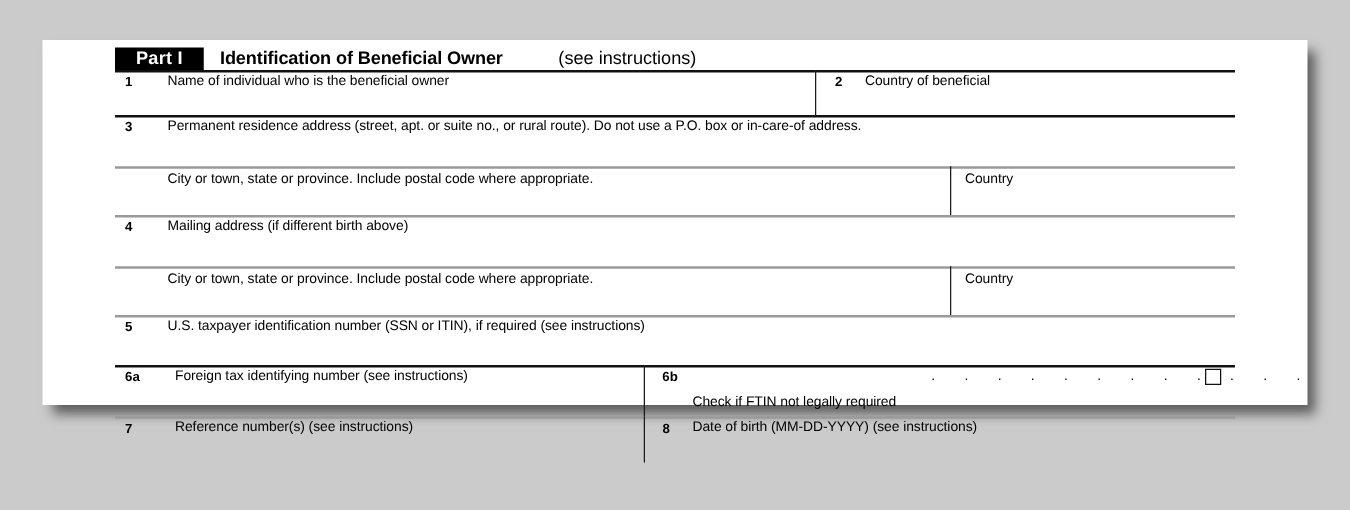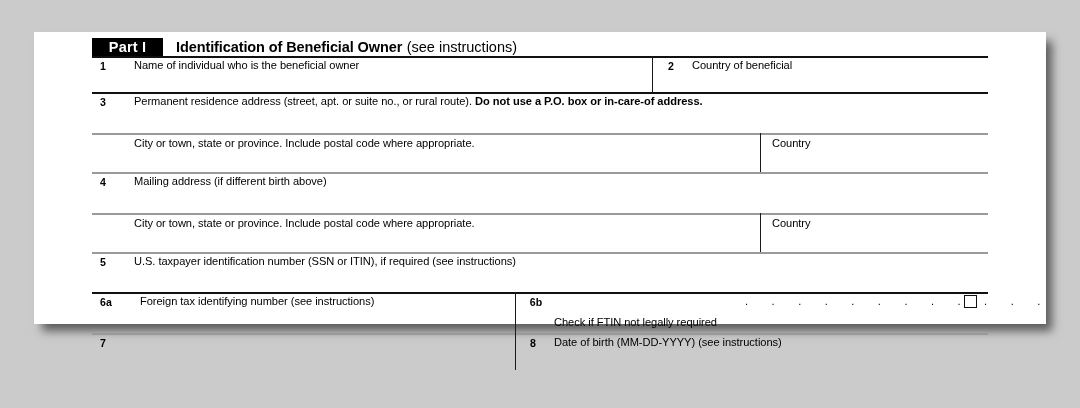--- a/index.html
+++ b/index.html
@@ -83,37 +83,38 @@
   }
   #part-title {
     font-size: 14.5px;
     font-weight: bold;
     letter-spacing: -0.1px;
     margin-top: 48px;
   }
   #part-title-note {
     font-size: 14.5px;
     font-weight: normal;
+    margin-left: 40px;
   }
 
   
   .fnum {
     position: absolute;
     font-size: 10.6px;
     font-weight: bold;
     text-align: center;
   }
   .flabel {
     position: absolute;
     font-size: 11.1px;
     font-weight: normal;
     white-space: nowrap;
     letter-spacing: -0.05px;
   }
-  .flabel b { font-weight: bold; }
+  .flabel b { font-weight: normal; }
 
   
   .leader {
     position: absolute;
     font-size: 11.1px;
     letter-spacing: 10.2px;
     white-space: nowrap;
   }
 
   
@@ -187,20 +188,21 @@
     <div class="vrule" style="left:423px; top:254px; height:41px;"></div>
 
     <div class="fnum" style="left:430px; top:258px; width:28px;">6b</div>
     <div class="flabel" style="left:462px; top:257px;margin-top:21px;">Check if FTIN not legally required</div>
     <div class="leader" style="left:653px; top:257px;">.  .  .  .  .  .  .  .  .  .  .  .</div>
     <div id="ftin-checkbox" style="left:872px; top:257px;"></div>
 
     <div class="rule thin" style="top:295px;"></div>
 
     <div class="fnum" style="left:0px; top:299px; width:22px;">7</div>
+    <div class="flabel" style="left:48px; top:298px;">Reference number(s) (see instructions)</div>
 
     <div class="vrule" style="left:423px; top:295px; height:37px;"></div>
 
     <div class="fnum" style="left:430px; top:299px; width:22px;">8</div>
     <div class="flabel" style="left:462px; top:298px;">Date of birth (MM-DD-YYYY) (see instructions)</div>
 
   </div>
 
 </div>
 

